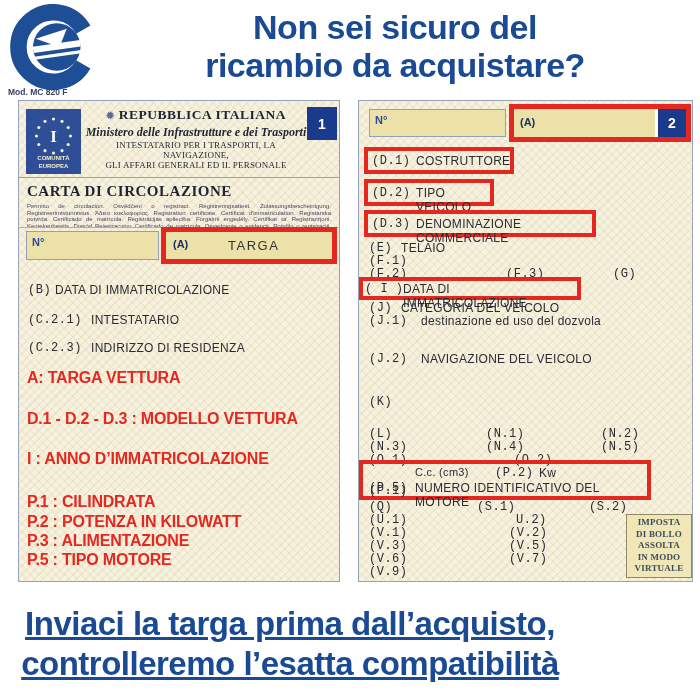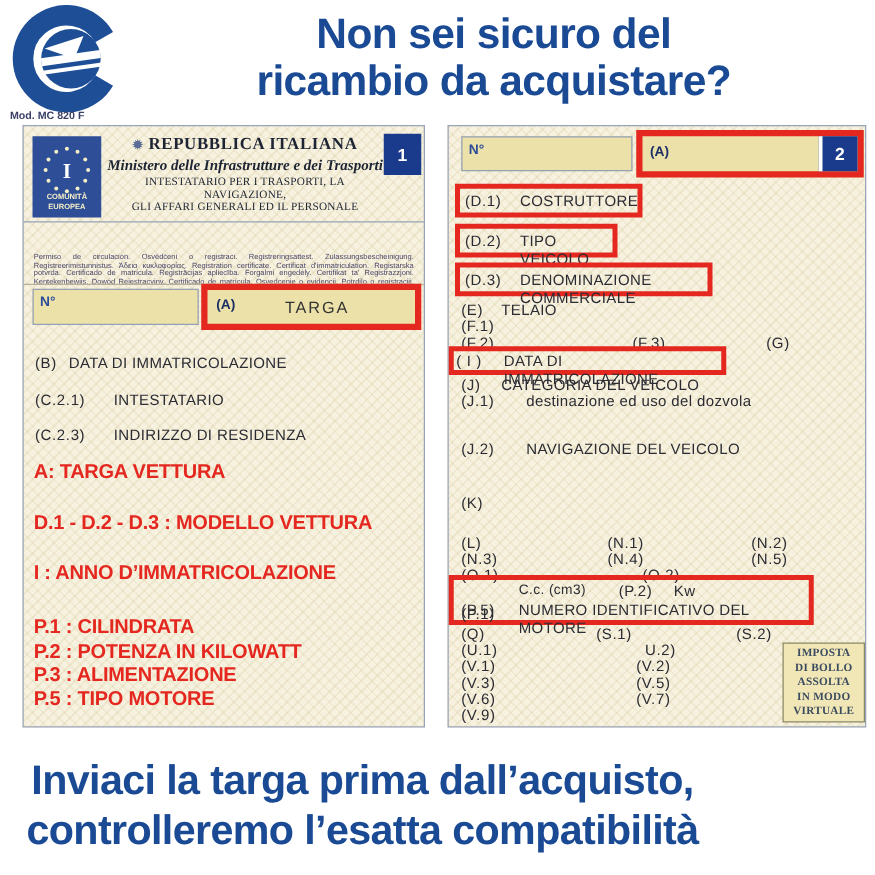--- a/index.html
+++ b/index.html
@@ -4,40 +4,40 @@
 <style>
   html,body{margin:0;padding:0;}
   body{width:700px;height:700px;position:relative;background:#ffffff;
        font-family:"Liberation Sans",sans-serif;overflow:hidden;}
   .abs{position:absolute;}
 
   
   .big-heading{color:#1a4a94;font-weight:bold;text-align:center;
                font-size:34px;line-height:38px;letter-spacing:-0.5px;}
   #top-heading{left:110px;top:8px;width:570px;}
-  #bottom-heading{left:0;top:604px;width:580px;font-size:33px;line-height:40px;}
+  #bottom-heading{left:0;top:604px;width:580px;font-size:33px;line-height:40px;text-decoration:underline;}
 
   #mod-label{left:8px;top:87px;font-size:8.5px;font-weight:bold;color:#3a3f66;}
 
   
   .doc-panel{background:#f7f2e0;border:1px solid #97a3b8;box-sizing:border-box;
      background-image:
        repeating-linear-gradient(135deg, rgba(203,182,130,0.20) 0 1.5px, transparent 1.5px 6px),
        repeating-linear-gradient(45deg, rgba(203,182,130,0.14) 0 1.5px, transparent 1.5px 6px);}
   #doc1{left:18px;top:100px;width:322px;height:482px;}
   #doc2{left:358px;top:100px;width:335px;height:482px;}
 
   .navy-box{background:#1a3a8c;color:#ffffff;font-weight:bold;font-size:14px;
             display:flex;align-items:center;justify-content:center;}
 
   .yellow-field{background:#ece1a8;border:1px solid #94a0b6;box-sizing:border-box;}
   .red-outline{border:5px solid #e42820;box-sizing:border-box;background:#ece1a8;}
   .red-frame{border:4px solid #e42820;box-sizing:border-box;}
 
-  .code{font-family:Liberation Sans, sans-serif;font-size:12px;color:#2b2b33;letter-spacing:0.5px;}
+  .code{font-family:Liberation Mono, monospace;font-size:12px;color:#2b2b33;letter-spacing:0.5px;}
   .lbl{font-size:12px;color:#2b2b33;letter-spacing:0.3px;}
   .doc-row{position:absolute;white-space:nowrap;}
 
   
   .serif{font-family:"Liberation Serif",serif;}
   #doc1-header{position:absolute;left:66px;top:6px;width:222px;text-align:center;color:#1d2433;}
   #republic-line{font-size:13.5px;font-weight:bold;letter-spacing:0.5px;}
   #ministry-line{font-size:12px;font-weight:bold;font-style:italic;margin-top:2px;}
   .dept-line{font-size:9px;letter-spacing:0.2px;}
   #doc1-header-divider{position:absolute;left:0;top:76px;width:100%;border-top:1px solid #97a3b8;}
@@ -108,20 +108,21 @@
     <div id="republic-line">
       <span style="color:#5a6c96;font-size:10px;">✹</span>
       <span>REPUBBLICA ITALIANA</span>
     </div>
     <div id="ministry-line">Ministero delle Infrastrutture e dei Trasporti</div>
     <div class="dept-line">INTESTATARIO PER I TRASPORTI, LA NAVIGAZIONE,</div>
     <div class="dept-line">GLI AFFARI GENERALI ED IL PERSONALE</div>
   </div>
   <div id="doc1-header-divider"></div>
 
+  <div id="carta-title" class="serif">CARTA DI CIRCOLAZIONE</div>
   <div id="fineprint">Permiso de circulación. Osvědčení o registraci. Registreringsattest. Zulassungsbescheinigung. Registreerimistunnistus. Άδεια κυκλοφορίας. Registration certificate. Certificat d'immatriculation. Registarska potvrda. Certificado de matrícula. Registrācijas apliecība. Forgalmi engedély. Certifikat ta' Registrazzjoni. Kentekenbewijs. Dowód Rejestracyjny. Certificado de matrícula. Osvedcenie o evidencii. Potrdilo o registraciji. Rekisteröintitodistus. Registreringsbevis. Prometna dozvola.</div>
   <div id="fields-divider"></div>
 
   <div class="abs yellow-field" style="left:7px;top:130px;width:133px;height:29px;">
     <span style="position:absolute;left:5px;top:4px;font-size:11px;font-weight:bold;color:#2a4a9a;">N°</span>
   </div>
 
   <div class="abs red-outline" style="left:142px;top:126px;width:176px;height:37px;">
     <span style="position:absolute;left:7px;top:6px;font-size:11px;font-weight:bold;color:#1c2f66;">(A)</span>
     <span style="position:absolute;left:62px;top:6px;font-size:13px;color:#333333;letter-spacing:1.5px;">TARGA</span>
@@ -161,21 +162,21 @@
   </div>
 
   <div class="abs red-frame" style="left:5px;top:46px;width:150px;height:27px;">
     <span class="code" style="position:absolute;left:4px;top:3px;">(D.1)</span>
     <span class="lbl" style="position:absolute;left:48px;top:3px;">COSTRUTTORE</span>
   </div>
   <div class="abs red-frame" style="left:5px;top:78px;width:130px;height:27px;">
     <span class="code" style="position:absolute;left:4px;top:3px;">(D.2)</span>
     <span class="lbl" style="position:absolute;left:48px;top:3px;">TIPO VEICOLO</span>
   </div>
-  <div class="abs red-frame" style="left:5px;top:109px;width:206px;height:27px;">
+  <div class="abs red-frame" style="left:5px;top:109px;width:232px;height:27px;">
     <span class="code" style="position:absolute;left:4px;top:3px;">(D.3)</span>
     <span class="lbl" style="position:absolute;left:48px;top:3px;">DENOMINAZIONE COMMERCIALE</span>
   </div>
 
   <div class="doc-row" style="left:0;top:140px;width:100%;">
     <span class="code" style="position:absolute;left:10px;">(E)</span>
     <span class="lbl" style="position:absolute;left:42px;">TELAIO</span>
   </div>
   <div class="doc-row" style="left:0;top:153px;width:100%;">
     <span class="code" style="position:absolute;left:10px;">(F.1)</span>

